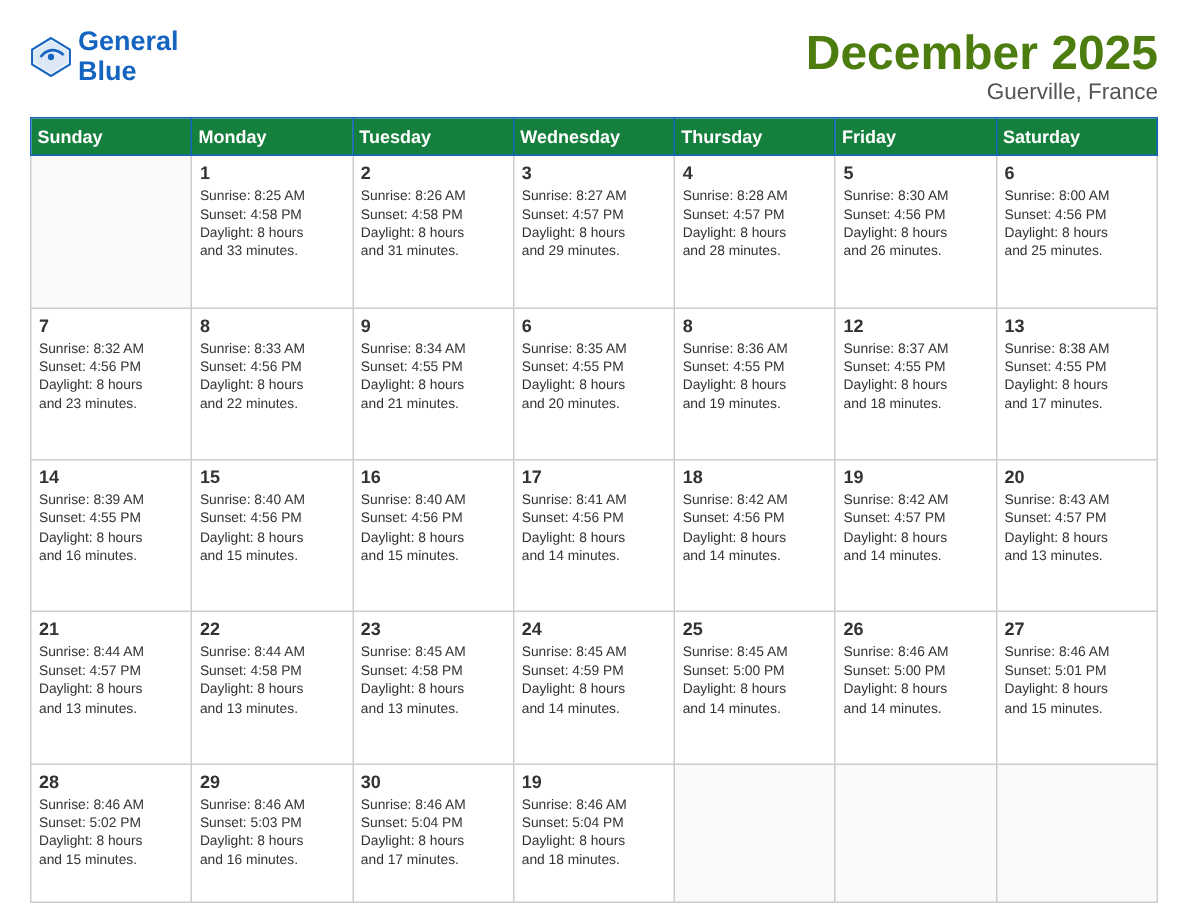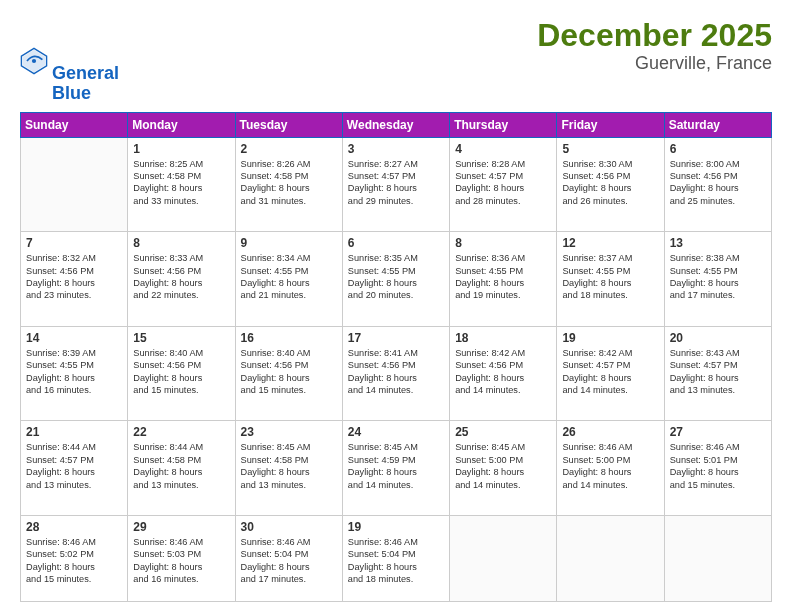--- a/index.html
+++ b/index.html
@@ -26,49 +26,48 @@
     .logo {
       display: flex;
       align-items: center;
       gap: 4px;
     }
     .logo-text {
       font-size: 18px;
       font-weight: bold;
       color: #333;
       line-height: 1.1;
-      margin-top: 46px;
     }
     .logo-text span { color: #1565c0; }
     .logo-icon {
       width: 28px;
       height: 28px;
     }
     .title-area {
       text-align: right;
     }
     .month-title {
       font-size: 32px;
       font-weight: bold;
       color: #4d7c0f;
       line-height: 1.1;
     }
     .subtitle {
-      font-size: 18px;
+      font-size: 15px;
       color: #555;
     }
     .calendar {
       flex: 1;
       border: 1px solid #ccc;
       border-collapse: collapse;
       width: 100%;
       table-layout: fixed;
     }
     .calendar th {
-      background-color: #a21caf;
+      background-color: #15803d;
       color: #fff;
       font-size: 12px;
       font-weight: bold;
       padding: 5px 4px;
       text-align: left;
       border: 1px solid #1565c0;
     }
     .calendar td {
       border: 1px solid #ccc;
       vertical-align: top;

